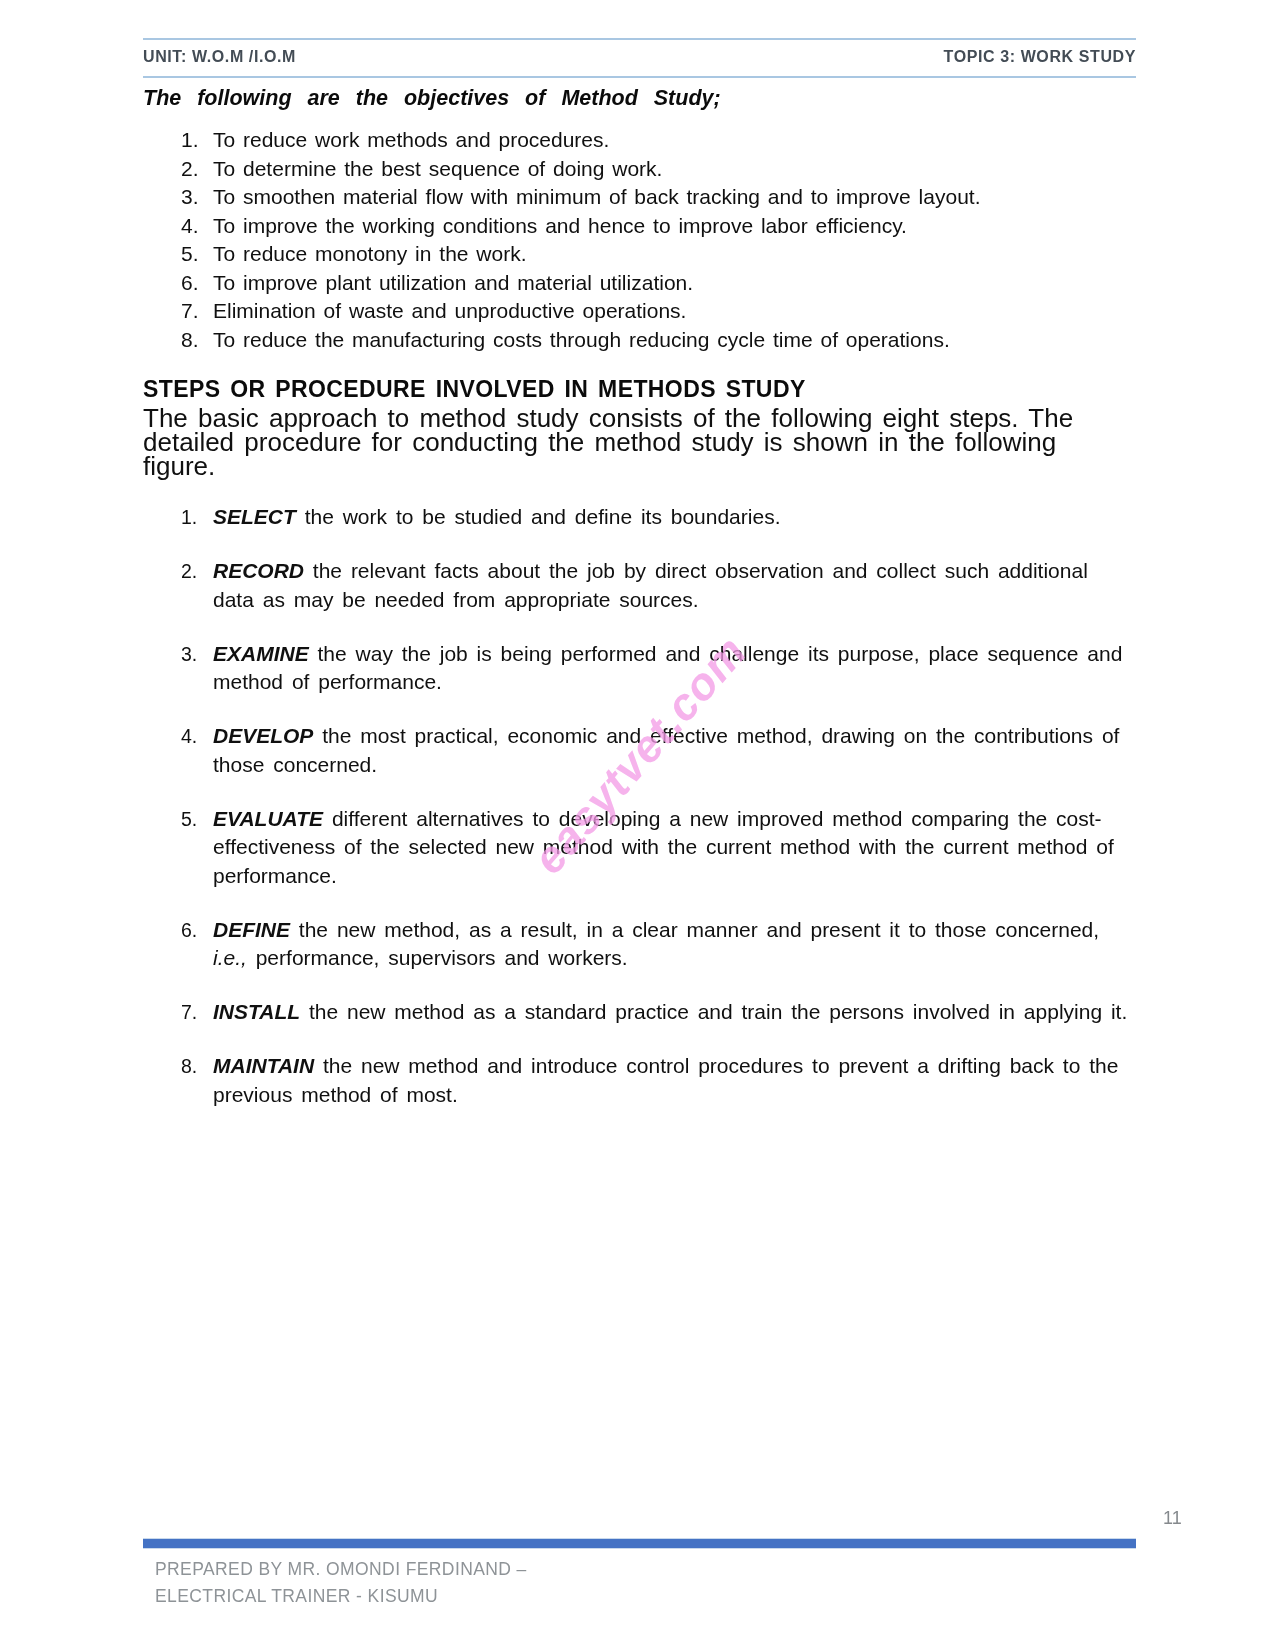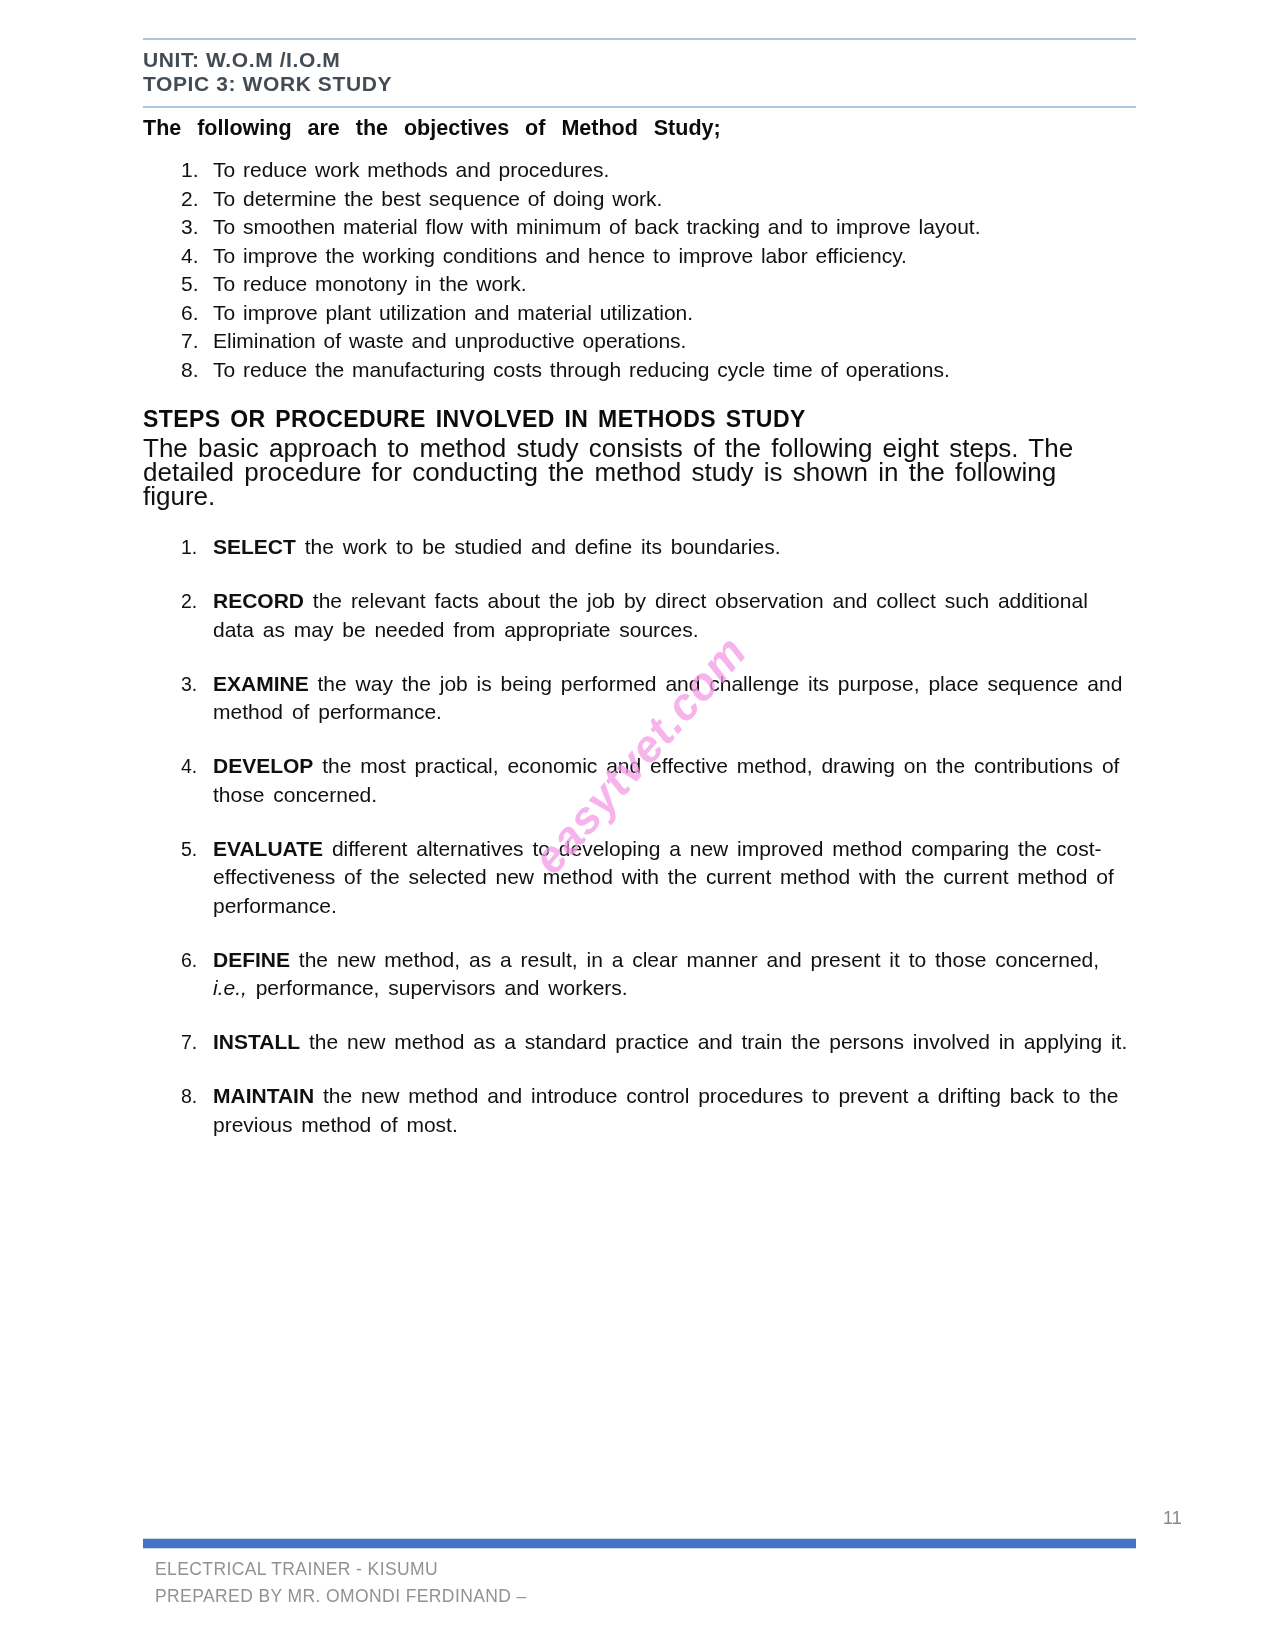--- a/index.html
+++ b/index.html
@@ -24,29 +24,29 @@
     left: 143px; top: 38px;
     width: 993px;
   }
   .rule { height: 2px; background: var(--rule); }
   .header-row {
     display: flex;
     justify-content: space-between;
     align-items: baseline;
     padding: 8px 0 10px 0;
     font-weight: bold;
-    font-size: 21px;
+    font-size: 16px;
     letter-spacing: 0.6px;
     color: var(--header_text);
-    flex-direction: column;
   }
   .doc-title {
     margin-top: 7px;
     font-size: 21.5px;
     font-weight: bold;
+    font-style: italic;
     word-spacing: 10px;
     line-height: 26px;
     color: #0b0b0b;
   }
   .obj-list { margin-top: 15px; font-size: 21px; line-height: 28.5px; word-spacing: 2px; }
   .obj-item { display: flex; }
   .obj-item .num {
     flex: 0 0 32px;
     margin-left: 38px;
     text-align: left;
@@ -68,21 +68,21 @@
     word-spacing: 3px;
   }
   .steps-list { margin-top: 25px; font-size: 21px; line-height: 28.5px; word-spacing: 3px; }
   .step-item { display: flex; margin-bottom: 25.5px; }
   .step-item .num {
     flex: 0 0 32px;
     margin-left: 38px;
     font-size: 19.5px;
   }
   .step-item .txt { flex: 1; }
-  .kw { font-weight: bold; }
+  .kw { font-weight: bold; font-style: italic; }
   .em { font-style: italic; }
   .watermark {
     position: absolute;
     left: 480px; top: 600px;
     width: 320px; height: 310px;
     display: flex;
     align-items: center;
     justify-content: center;
     transform: rotate(-49deg);
     font-size: 45px;
@@ -206,17 +206,17 @@
     </div>
   </div>
 
 </div>
 
 <div class="watermark">easytvet.com</div>
 
 <div class="footer-bar"></div>
 
 <div class="footer-credit">
+  <div>PREPARED BY MR. OMONDI FERDINAND –</div>
   <div>ELECTRICAL TRAINER - KISUMU</div>
-  <div>PREPARED BY MR. OMONDI FERDINAND –</div>
 </div>
 
 <div class="page-number">11</div>
 
 </body></html>

